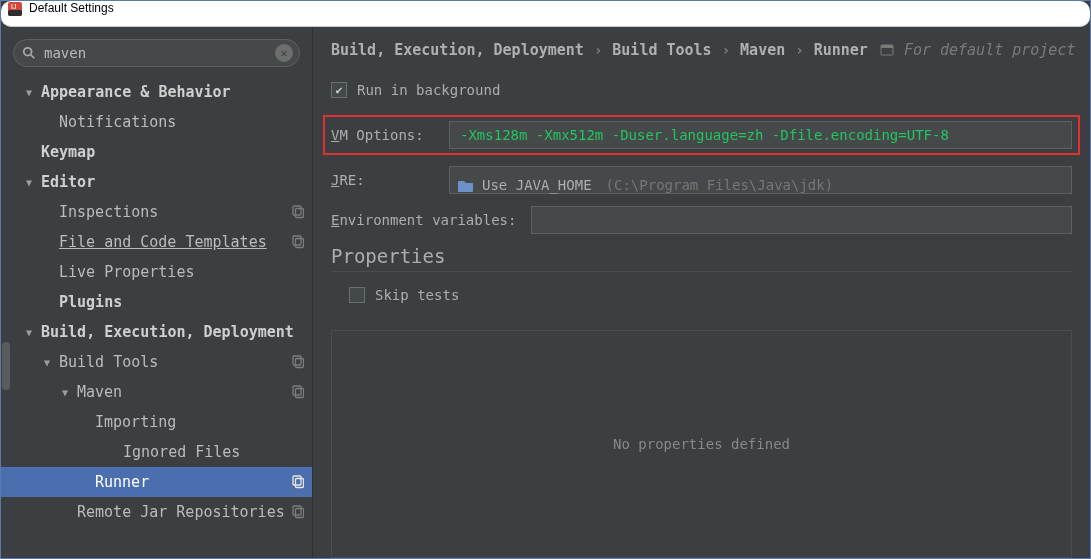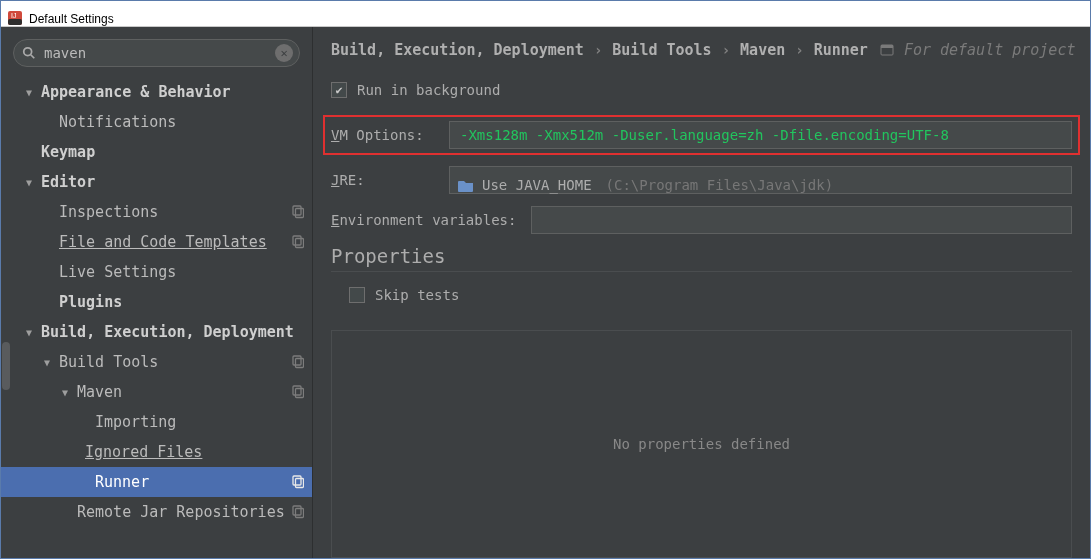--- a/index.html
+++ b/index.html
@@ -14,25 +14,26 @@
     display: flex;
     flex-direction: column;
     height: 100%;
     border: 1px solid #5a7bab;
   }
   .titlebar {
     height: 26px;
     background: #ffffff;
     color: #000;
     display: flex;
-    align-items: flex-end;
+    align-items: flex-start;
     padding: 0 6px;
     font-family: "Segoe UI", sans-serif;
     font-size: 12px;
     border-bottom: 1px solid #c8c8c8;
+    border-radius: 10px;
   }
   .titlebar .app-icon {
     width: 16px; height: 16px; margin-right: 6px;
     display: inline-flex; align-items: center; justify-content: center;
   }
   .body-area {
     flex: 1;
     display: flex;
     background: #3c3f41;
     min-height: 0;
@@ -261,21 +262,21 @@
             <span class="label">File and Code Templates</span>
             <span class="copy-icon">
               <svg viewBox="0 0 14 14" width="14" height="14" fill="none" stroke="currentColor" stroke-width="1.3">
                 <rect x="3" y="1" width="8" height="9" rx="1"></rect>
                 <rect x="5.5" y="3.5" width="8" height="9" rx="1"></rect>
               </svg>
             </span>
           </div>
           <div class="tree-row" style="padding-left: 40px;">
             <span class="arrow"></span>
-            <span class="label">Live Settings</span>
+            <span class="label">Live Properties</span>
           </div>
           <div class="tree-row bold" style="padding-left: 40px;">
             <span class="arrow"></span>
             <span class="label">Plugins</span>
           </div>
           <div class="tree-row bold" style="padding-left: 22px;">
             <span class="arrow">▼</span>
             <span class="label">Build, Execution, Deployment</span>
           </div>
           <div class="tree-row" style="padding-left: 40px;">
@@ -295,21 +296,21 @@
               <svg viewBox="0 0 14 14" width="14" height="14" fill="none" stroke="currentColor" stroke-width="1.3">
                 <rect x="3" y="1" width="8" height="9" rx="1"></rect>
                 <rect x="5.5" y="3.5" width="8" height="9" rx="1"></rect>
               </svg>
             </span>
           </div>
           <div class="tree-row" style="padding-left: 76px;">
             <span class="arrow"></span>
             <span class="label">Importing</span>
           </div>
-          <div class="tree-row" style="padding-left: 66px; text-decoration: underline;">
+          <div class="tree-row" style="padding-left: 104px;">
             <span class="arrow"></span>
             <span class="label">Ignored Files</span>
           </div>
           <div class="tree-row selected" style="padding-left: 76px;">
             <span class="arrow"></span>
             <span class="label">Runner</span>
             <span class="copy-icon">
               <svg viewBox="0 0 14 14" width="14" height="14" fill="none" stroke="currentColor" stroke-width="1.3">
                 <rect x="3" y="1" width="8" height="9" rx="1"></rect>
                 <rect x="5.5" y="3.5" width="8" height="9" rx="1"></rect>

